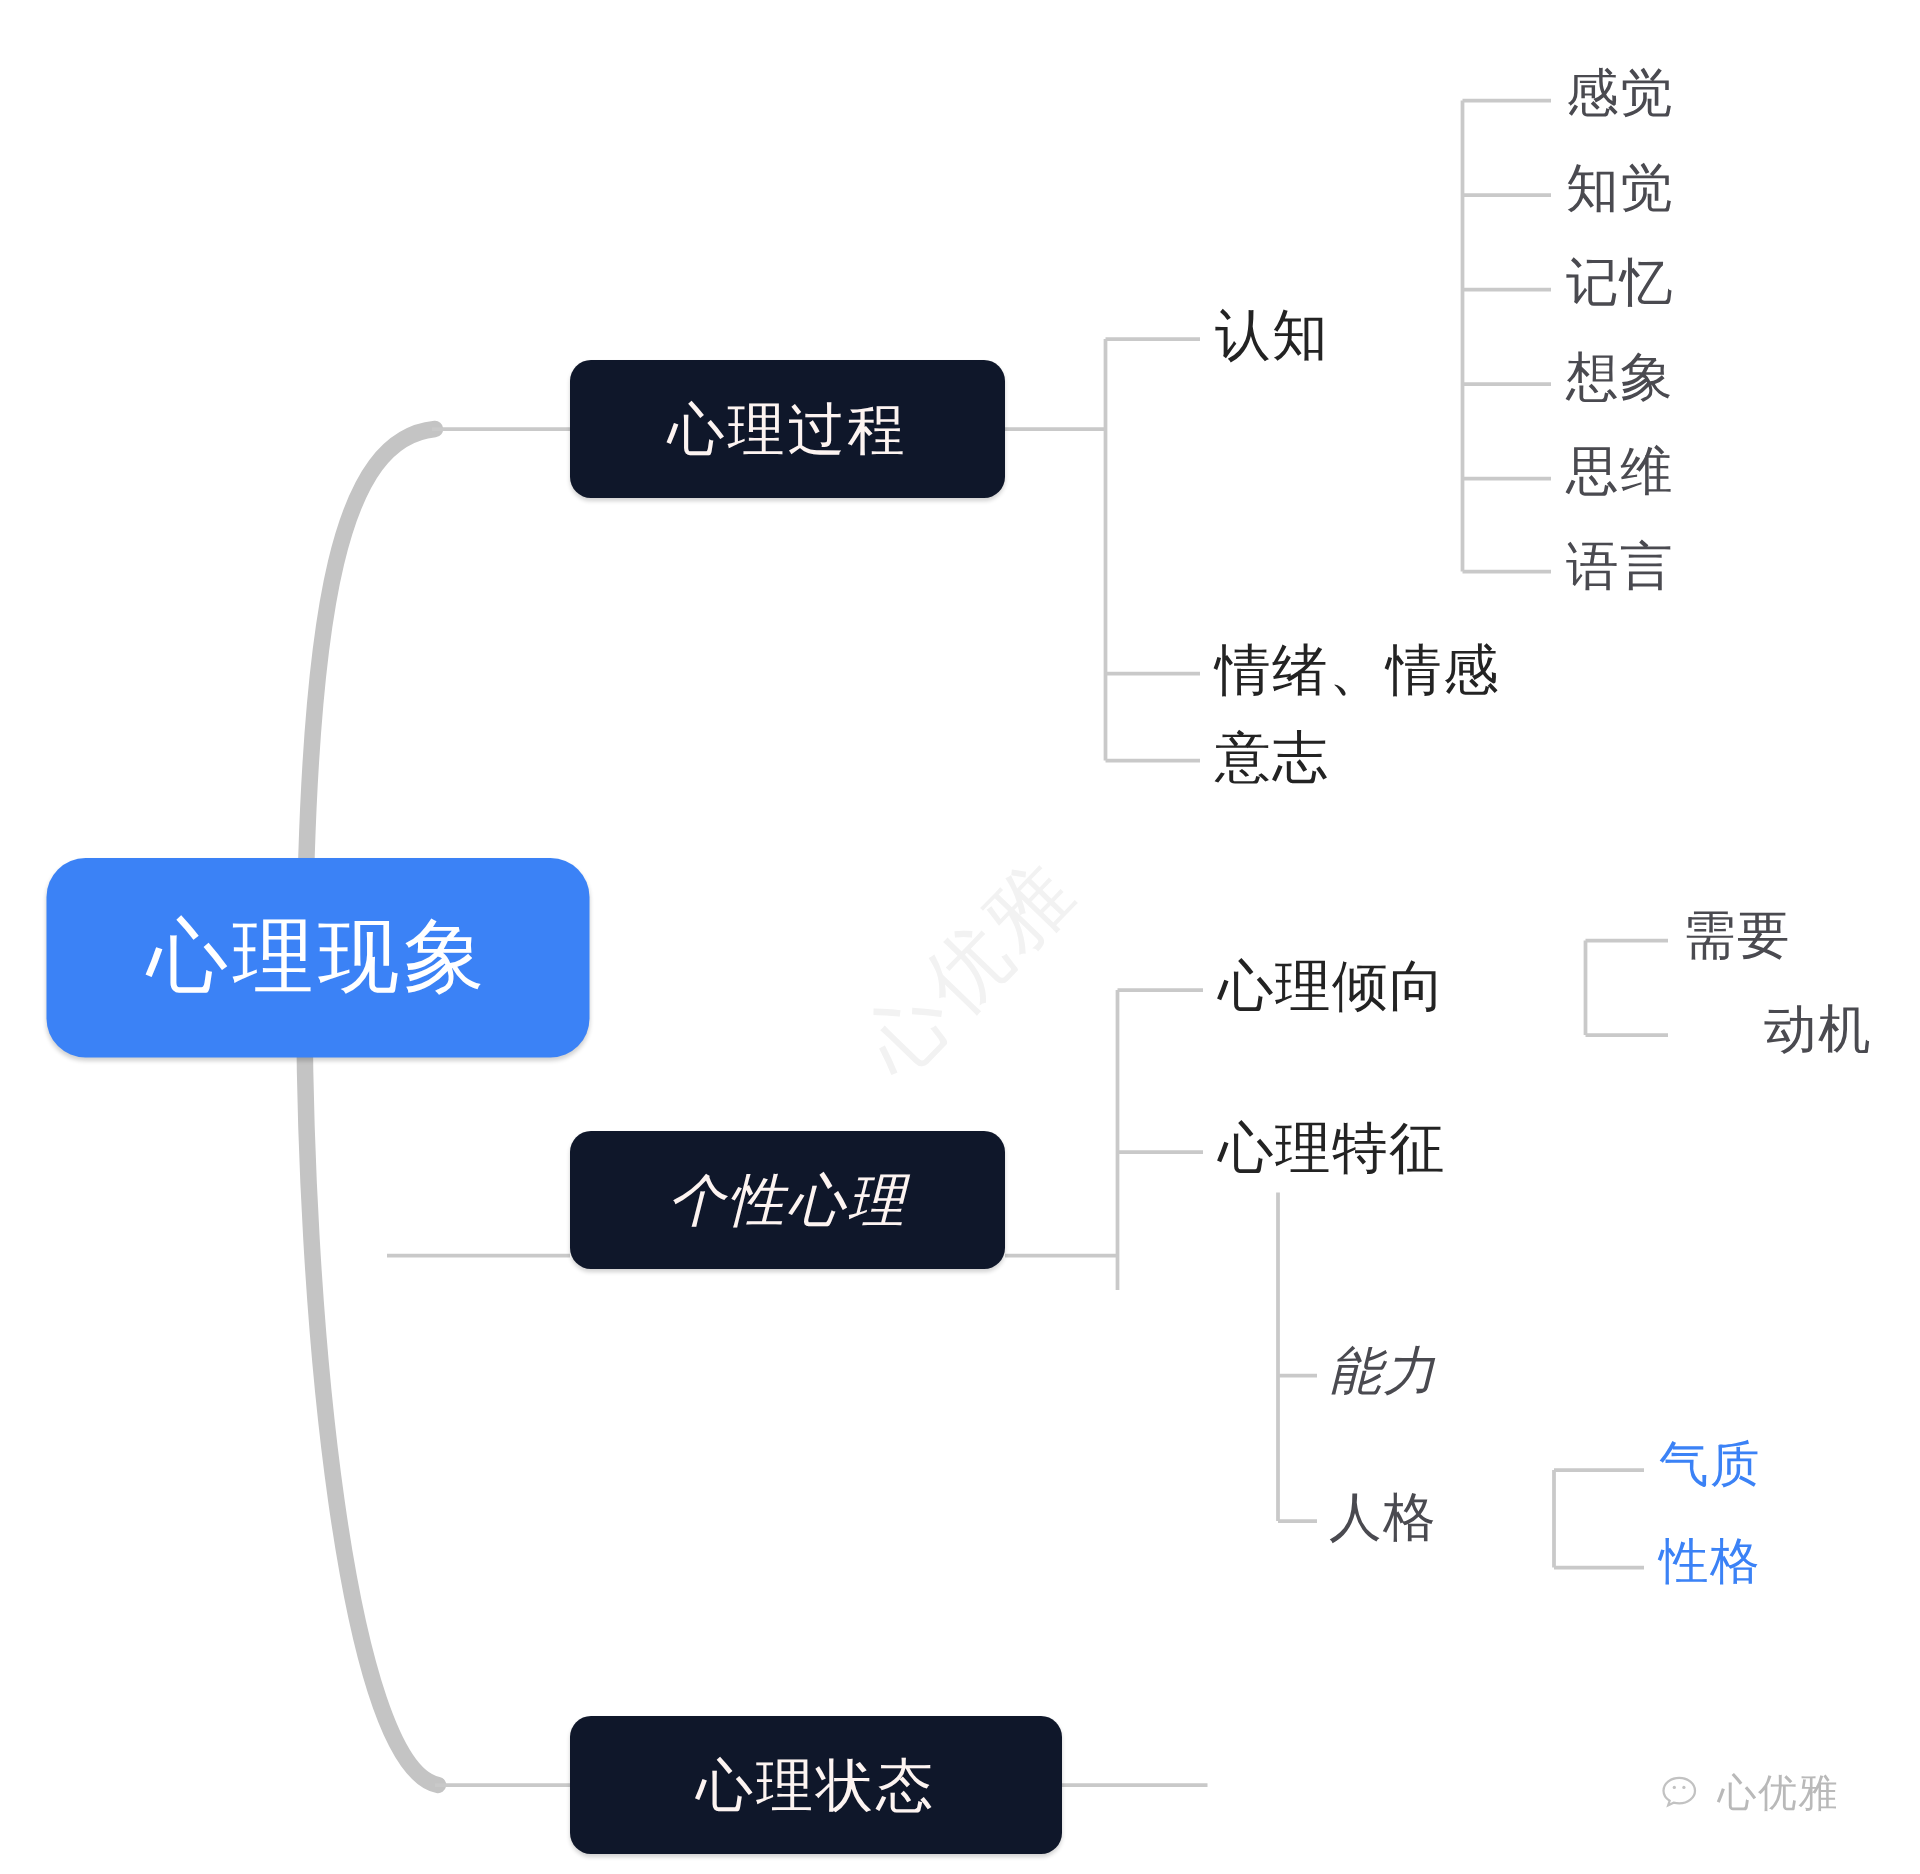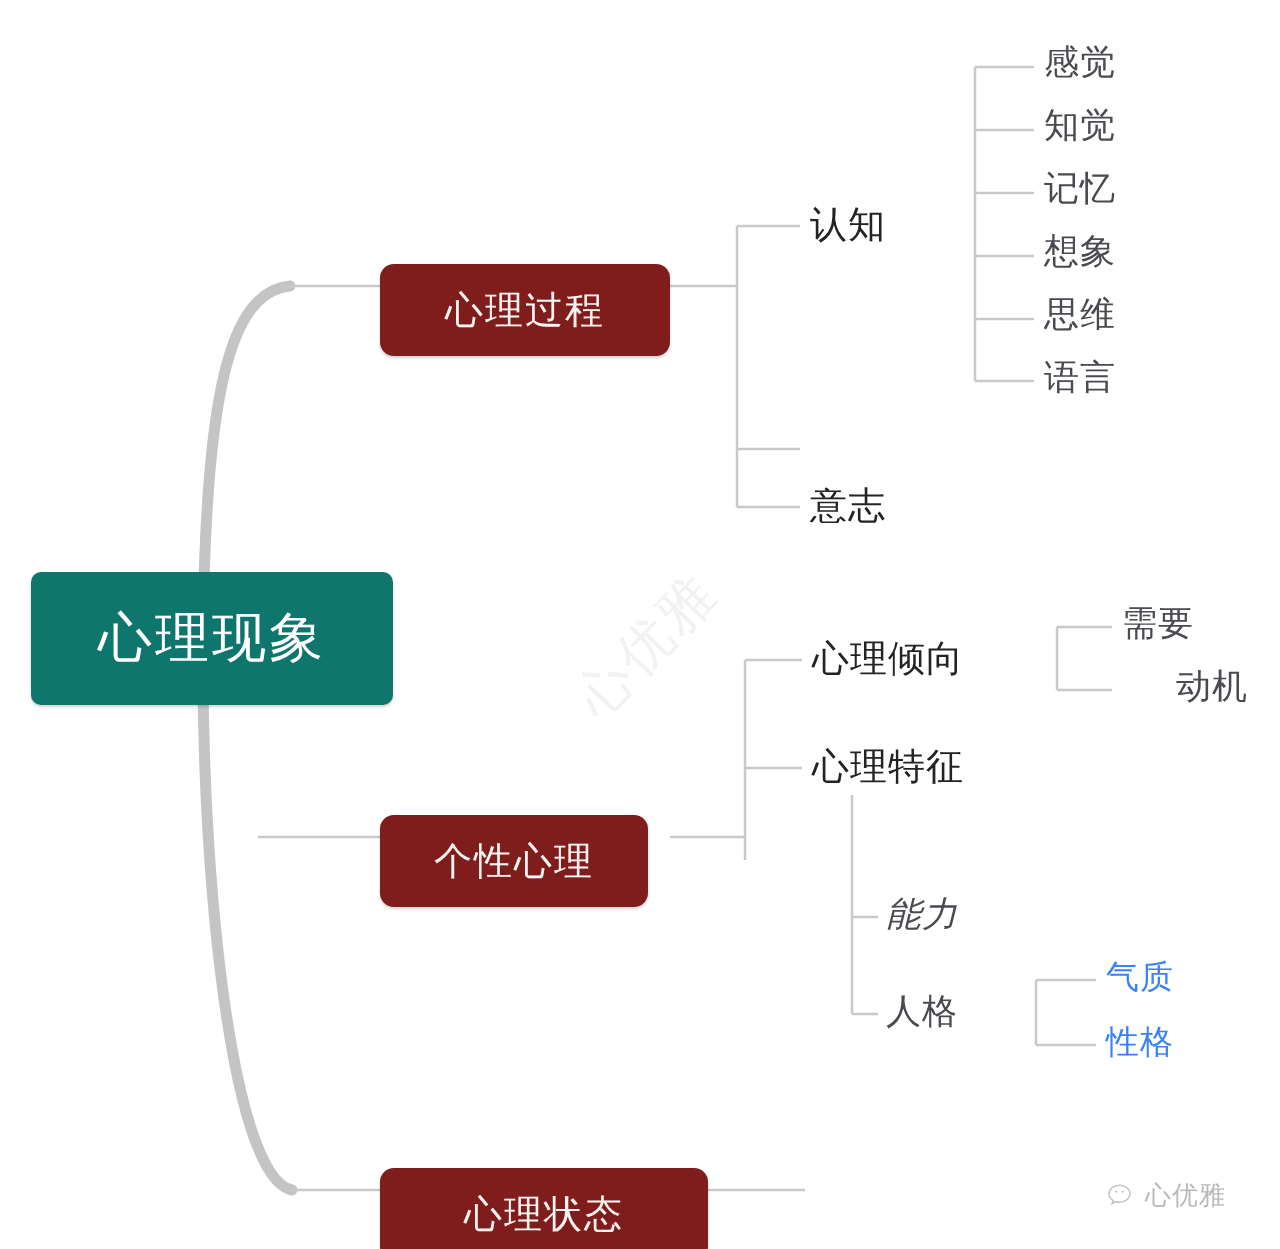--- a/index.html
+++ b/index.html
@@ -31,39 +31,38 @@
   .node {
     position: absolute;
     box-sizing: border-box;
     display: flex;
     align-items: center;
     justify-content: center;
     text-align: center;
     white-space: nowrap;
   }
   .node-root {
-    background: #0f766e;
+    background: #3b82f6;
     color: #ffffff;
-    border-radius: 10px;
+    border-radius: 26px;
     font-size: 54px;
     letter-spacing: 3px;
     font-weight: 400;
     z-index: 5;
     box-shadow: 0 2px 3px rgba(0,0,0,0.18);
   }
   .node-branch {
-    background: #7f1d1d;
+    background: #0f172a;
     color: #fdf4f1;
     border-radius: 14px;
     font-size: 38px;
     letter-spacing: 2px;
     font-weight: 400;
     z-index: 5;
     box-shadow: 0 2px 3px rgba(0,0,0,0.18);
-    margin-top: 24px;
   }
 
   
   .leaf {
     position: absolute;
     white-space: nowrap;
     color: #2b2b2b;
     line-height: 1;
     z-index: 4;
   }
@@ -184,20 +183,23 @@
     <span>心理现象</span>
   </div>
 
   <div class="node node-branch" style="left:380px; top:240px; width:290px; height:92px;">
     <span>心理过程</span>
   </div>
 
   <div class="leaf leaf-l2" style="left:810px; top:206px;">
     <span>认知</span>
   </div>
+  <div class="leaf leaf-l2" style="left:810px; top:429px;">
+    <span>情绪、情感</span>
+  </div>
   <div class="leaf leaf-l2" style="left:810px; top:487px;">
     <span>意志</span>
   </div>
 
   <div class="leaf leaf-l3" style="left:1044px; top:45px;">
     <span>感觉</span>
   </div>
   <div class="leaf leaf-l3" style="left:1044px; top:108px;">
     <span>知觉</span>
   </div>
@@ -207,21 +209,21 @@
   <div class="leaf leaf-l3" style="left:1044px; top:234px;">
     <span>想象</span>
   </div>
   <div class="leaf leaf-l3" style="left:1044px; top:297px;">
     <span>思维</span>
   </div>
   <div class="leaf leaf-l3" style="left:1044px; top:360px;">
     <span>语言</span>
   </div>
 
-  <div class="node node-branch" style="left:380px; top:791px; width:268px; height:92px;">
+  <div class="node node-branch" style="left:380px; top:754px; width:290px; height:92px;font-style:italic;">
     <span>个性心理</span>
   </div>
 
   <div class="leaf leaf-l2" style="left:812px; top:640px;">
     <span>心理倾向</span>
   </div>
   <div class="leaf leaf-l2" style="left:812px; top:748px;">
     <span>心理特征</span>
   </div>
 

